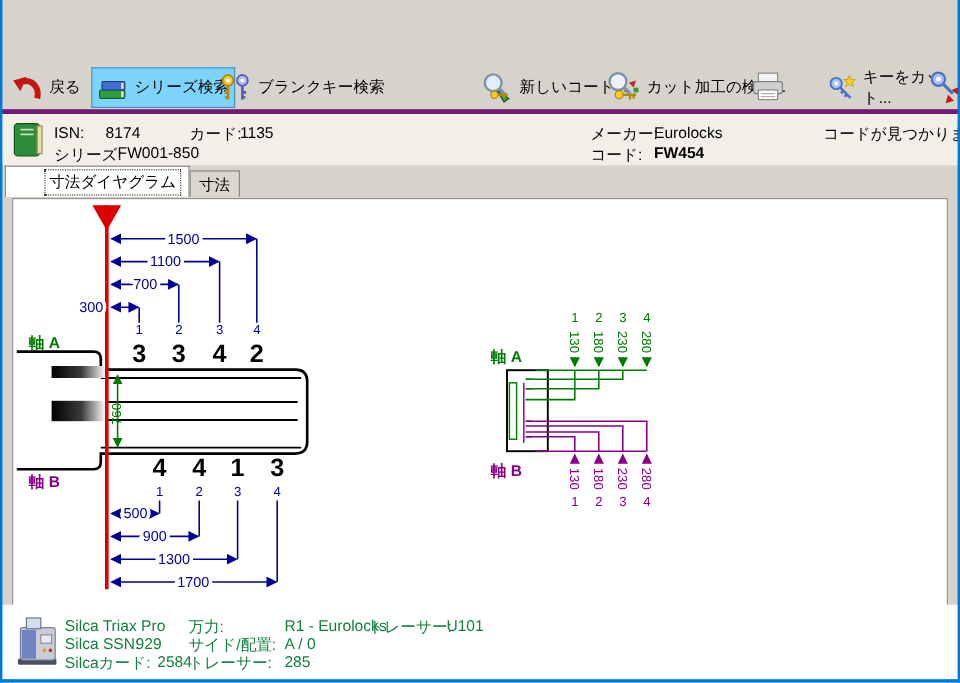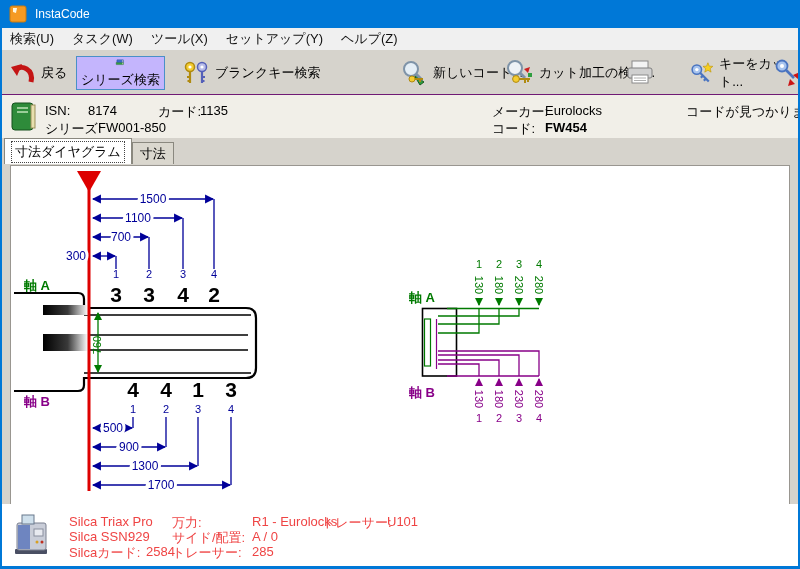--- a/index.html
+++ b/index.html
@@ -10,77 +10,63 @@
   
   .titlebar { position:absolute; left:0; top:0; width:800px; height:28px; background:#0078d7; display:flex; align-items:center; }
   .titlebar .appicon { margin-left:9px; width:18px; height:18px; }
   .titlebar .title { color:#fff; font-size:12px; margin-left:8px; }
 
   
   .menubar { position:absolute; left:0; top:28px; width:800px; height:22px; background:#f0f0f0; display:flex; align-items:center; padding-left:1px; }
   .menuitem { font-size:13px; color:#111; padding:2px 9px; }
 
   
-  .toolbar { position:absolute; left:0; top:50px; width:800px; height:45px; background:#d6d3cc; border-bottom:1px solid #701a75; }
+  .toolbar { position:absolute; left:0; top:50px; width:800px; height:45px; background:#d6d3cc; border-bottom:4px solid #701a75; }
   .tbtn { position:absolute; top:6px; height:34px; display:flex; align-items:center; gap:5px; font-size:13px; color:#000; padding:0 4px; }
-  .tbtn.hl { background:#c4b5fd; border:1px solid #4a90c8;flex-direction:column; }
+  .tbtn.hl { background:#7dd3fc; border:1px solid #4a90c8; }
 
   
   .infobar { position:absolute; left:0; top:95px; width:800px; height:43px; background:#f1efe8;padding-left:20px; }
   .if { position:absolute; font-size:13px; color:#000; white-space:nowrap; }
   .if.b { font-weight:bold; }
 
   
   .tabstrip { position:absolute; left:0; top:138px; width:800px; height:26px; background:#d6d3cc; display:flex; align-items:flex-end; padding-left:4px; }
   .tab { font-size:13px; border:1px solid #8a887f; border-bottom:none; background:#dad7ce; height:22px; display:flex; align-items:center; padding:0 7px; gap:4px; }
   .tab.active { background:#fff; height:26px; position:relative; z-index:2; }
-  .tab.active .focusbox { outline:1px dotted #444; padding:1px 3px; }
+  .tab.active .focusbox { outline:1px dotted #444; padding:1px 3px;margin-left:26px; }
 
   
   .content { position:absolute; left:0; top:164px; width:800px; height:340px; background:#d6d3cc; }
   .panel { position:absolute; left:10px; top:1px; width:780px; height:428px; background:#fff; border:1px solid #999690;text-decoration:underline; }
 
   
   .bottombar { position:absolute; left:0; top:504px; width:800px; height:62px; background:#fff; }
-  .bf { position:absolute; font-size:13px; color:#ef4444; white-space:nowrap;margin-left:15px; }
+  .bf { position:absolute; font-size:13px; color:#15803d; white-space:nowrap; }
 
   
   .wb { position:absolute; background:#0078d7; z-index:50; }
   .wb.l { left:0; top:0; width:2px; height:569px; }
   .wb.r { right:0; top:0; width:2px; height:569px; }
   .wb.b { left:0; bottom:0; width:800px; height:3px; }
 
   svg text { font-family:"Liberation Sans","DejaVu Sans",sans-serif; }
   .dimtxt { fill:#000099; font-size:12px; paint-order:stroke; stroke:#fff; stroke-width:6px; }
   .postxt { fill:#000099; font-size:11px; }
   .cuttxt { fill:#000; font-size:21px; font-weight:bold; }
   .gtxt  { fill:#007a00; font-size:11px; }
   .ptxt  { fill:#880088; font-size:11px; }
   .axtxt { font-size:13px; font-weight:bold; }
 </style>
 </head>
 <body>
 
 <div class="window">
 
-  <div class="titlebar">
-    <svg class="appicon" viewBox="0 0 18 18">
-      <rect x="1" y="1" width="16" height="16" rx="2" fill="#f59a23" stroke="#c87a10"></rect>
-      <path d="M4 3 L8 3 L7 8 L4 7 Z" fill="#fff8e0"></path>
-    </svg>
-    <span class="title">InstaCode</span>
-  </div>
-
-  <div class="menubar">
-    <span class="menuitem">検索(U)</span>
-    <span class="menuitem">タスク(W)</span>
-    <span class="menuitem">ツール(X)</span>
-    <span class="menuitem">セットアップ(Y)</span>
-    <span class="menuitem">ヘルプ(Z)</span>
-  </div>
+
 
   <div class="toolbar">
 
     <div class="tbtn" style="left:4px">
       <svg width="28" height="28" viewBox="0 0 28 28">
         <path d="M23 23 C26 10 13 5 8 11" fill="none" stroke="#c41414" stroke-width="5"></path>
         <polygon points="3,8 14,5 9,17" fill="#c41414"></polygon>
       </svg>
       <span>戻る</span>
     </div>

